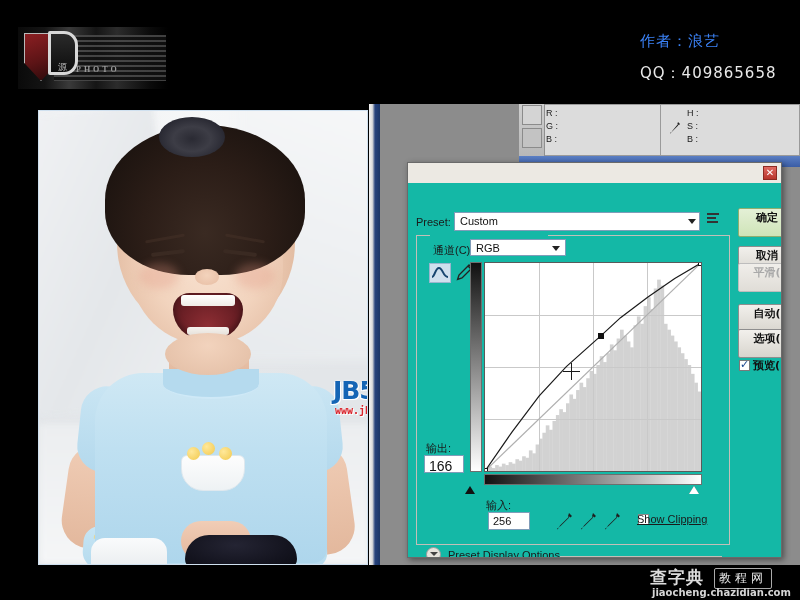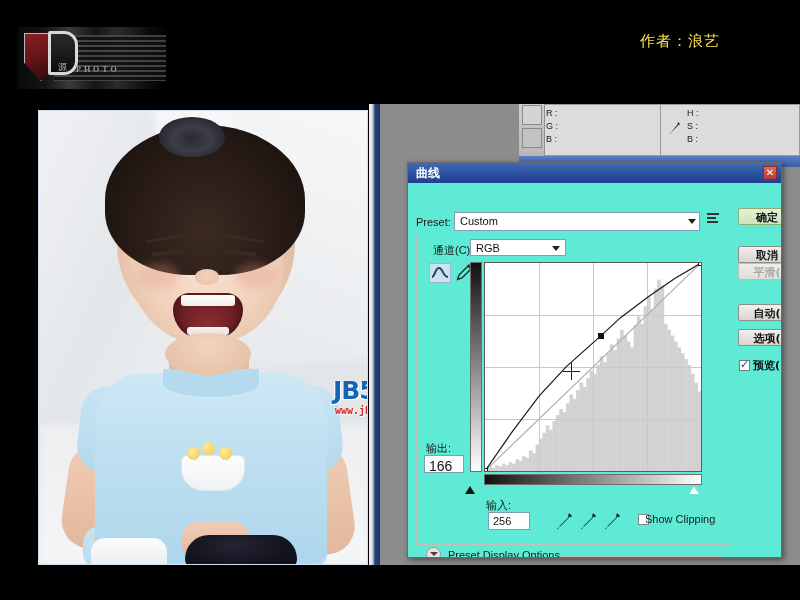--- a/index.html
+++ b/index.html
@@ -44,21 +44,21 @@
     position:absolute;left:176px;top:28px;width:450px;height:58px;
     font-family:"DejaVu Sans","Liberation Sans",sans-serif;
     font-weight:bold;font-size:41px;line-height:56px;letter-spacing:-1px;
     color:#eef6ff;white-space:nowrap;
     background:linear-gradient(180deg,#ffffff 0%,#f2f9ff 38%,#bcd9f2 58%,#7fb2dd 100%);
     -webkit-background-clip:text;background-clip:text;-webkit-text-fill-color:transparent;
     filter:drop-shadow(1px 0 0 #12325d) drop-shadow(-1px 0 0 #12325d)
            drop-shadow(0 1px 0 #12325d) drop-shadow(0 -1px 0 #12325d)
            drop-shadow(2px 3px 2px #0a1a33);
   }
-  .author{position:absolute;left:640px;top:32px;color:#fde047;font-size:15px;
+  .author{position:absolute;left:640px;top:32px;color:#3b82f6;font-size:15px;
     font-family:"DejaVu Sans","Liberation Sans",sans-serif;letter-spacing:1px;}
   .qq{position:absolute;left:640px;top:64px;color:#e9e9e9;font-size:15px;
     font-family:"DejaVu Sans","Liberation Sans",sans-serif;letter-spacing:1px;}
 
   
   .photo-wrap{position:absolute;left:38px;top:110px;width:330px;height:455px;
     background:#fff;border:1px solid #cfe0ef;box-sizing:border-box;overflow:hidden;}
   .photo{position:absolute;inset:0;overflow:hidden;
     background:
       radial-gradient(ellipse 120% 60% at 50% 0%,#f6f7f8 0%,#eceef0 60%,#e3e6e9 100%);
@@ -175,21 +175,21 @@
   .dlg{position:absolute;left:407px;top:162px;width:375px;height:396px;
     background:#ece9e3;border:1px solid #6a6a6a;box-sizing:border-box;
     box-shadow:2px 2px 6px rgba(0,0,0,.45);overflow:hidden;}
   .dlg-title{position:absolute;left:0;top:0;width:375px;height:20px;
     background:linear-gradient(180deg,#3f6ab5 0%,#2c52a0 50%,#1f4091 100%);
     color:#fff;font-size:12px;font-weight:bold;line-height:20px;padding-left:8px;box-sizing:border-box;
     font-family:"DejaVu Sans","Liberation Sans",sans-serif;}
   .dlg-close{position:absolute;right:4px;top:3px;width:14px;height:14px;
     background:linear-gradient(180deg,#e06a62,#b8352c);border:1px solid #8d2a22;box-sizing:border-box;
     color:#fff;font-size:10px;line-height:12px;text-align:center;font-weight:bold;}
-  .dlg-body{position:absolute;left:0;top:20px;width:375px;height:376px;background:#5eead4;}
+  .dlg-body{position:absolute;left:0;top:20px;width:375px;height:376px;background:#14b8a6;}
 
   .lbl{font-size:11px;color:#1a1a1a;font-family:"Liberation Sans",sans-serif;}
 
   .preset-lbl{position:absolute;left:8px;top:33px;}
   .preset-sel{position:absolute;left:46px;top:29px;width:246px;height:19px;background:#fff;
     border:1px solid #7f9db9;box-sizing:border-box;}
   .preset-sel .val{position:absolute;left:5px;top:2px;font-size:11px;color:#111;}
   .preset-sel .arrow{position:absolute;right:3px;top:6px;width:0;height:0;
     border-left:4px solid transparent;border-right:4px solid transparent;border-top:5px solid #222;}
   .preset-menu{position:absolute;left:299px;top:30px;width:14px;height:14px;}
@@ -249,31 +249,31 @@
   .in-box{position:absolute;left:80px;top:329px;width:42px;height:18px;background:#fff;
     border:1px solid #7f9db9;box-sizing:border-box;}
   .in-box span{position:absolute;left:4px;top:2px;font-size:11px;color:#111;}
 
   .drops{position:absolute;left:148px;top:328px;width:72px;height:20px;}
   .drop{position:absolute;top:0;width:18px;height:20px;}
   .drop:nth-child(1){left:0;} .drop:nth-child(2){left:24px;} .drop:nth-child(3){left:48px;}
 
   .clip-chk{position:absolute;left:230px;top:331px;width:11px;height:11px;background:#fff;
     border:1px solid #888;box-sizing:border-box;}
-  .clip-lbl{position:absolute;left:237px;top:330px;}
+  .clip-lbl{position:absolute;left:229px;top:330px;text-decoration:underline;}
   .cdo-btn{position:absolute;left:18px;top:364px;width:15px;height:15px;border-radius:50%;
     border:1px solid #9a9a9a;background:#e6e3dd;box-sizing:border-box;}
   .cdo-btn:after{content:"";position:absolute;left:3px;top:4px;width:0;height:0;
     border-left:4px solid transparent;border-right:4px solid transparent;border-top:4px solid #444;}
   .cdo-lbl{position:absolute;left:40px;top:366px;}
   .cdo-line{position:absolute;left:152px;top:373px;width:162px;height:1px;background:#c2bfb8;}
 
   
   .btns{position:absolute;left:330px;top:25px;width:45px;}
-  .btn{position:absolute;left:0;width:58px;height:17px;box-sizing:border-box;
+  .btn{position:absolute;left:0;width:58px;height:29px;box-sizing:border-box;
     border:1px solid #8e8e8e;border-radius:2px;font-size:11px;color:#111;text-align:center;
     line-height:17px;font-family:"DejaVu Sans","Liberation Sans",sans-serif;font-weight:bold;}
   .btn.ok{top:0;background:linear-gradient(180deg,#e4f0d6,#cfe4b8);border-color:#8fae6f;}
   .btn.cancel{top:38px;background:linear-gradient(180deg,#f2f0ec,#d8d5ce);}
   .btn.smooth{top:55px;background:linear-gradient(180deg,#f0eeea,#e0ddd7);color:#a9a9a9;border-color:#bdbdbd;}
   .btn.auto{top:96px;background:linear-gradient(180deg,#f2f0ec,#d8d5ce);}
   .btn.options{top:121px;background:linear-gradient(180deg,#f2f0ec,#d8d5ce);}
   .prev-chk{position:absolute;left:1px;top:152px;width:11px;height:11px;background:#fff;
     border:1px solid #7a7a7a;box-sizing:border-box;}
   .prev-chk:after{content:"✓";position:absolute;left:0px;top:-3px;font-size:11px;color:#16458e;}
@@ -296,20 +296,21 @@
 
   <div class="header">
     <div class="logo">
       <div class="lbars"></div>
       <div class="lshield"></div>
       <div class="lmark"></div>
       <div class="lsub">源</div>
       <div class="ltxt">PHOTO</div>
     </div>
     <div class="author">作者：浪艺</div>
+    <div class="qq">QQ：409865658</div>
   </div>
 
   <div class="ps-bg"></div>
   <div class="ps-blue-strip"></div>
   <div class="ps-blue-strip2"></div>
 
   <div class="info-panel">
     <div class="info-half l">
       <div class="info-drop">
         <svg width="12" height="14" viewBox="0 0 12 14">
@@ -385,21 +386,20 @@
 
       <div class="wm-jb">
         <div class="jb">JB51</div>
 
         <div class="url">www.jb51.net</div>
       </div>
     </div>
   </div>
 
   <div class="dlg">
-    <div class="dlg-title">曲线</div>
     <div class="dlg-close">✕</div>
 
     <div class="dlg-body">
 
       <div class="lbl preset-lbl">Preset:</div>
       <div class="preset-sel">
         <div class="val">Custom</div>
         <div class="arrow"></div>
       </div>
       <div class="preset-menu">
@@ -565,14 +565,19 @@
         <div class="btn smooth">平滑(</div>
         <div class="btn auto">自动(</div>
         <div class="btn options">选项(</div>
         <div class="prev-chk"></div>
         <div class="prev-lbl">预览(</div>
       </div>
 
     </div>
   </div>
 
+  <div class="wm-cz">
+    <div class="cz">查字典</div>
+    <div class="badge">教程网</div>
+    <div class="url">jiaocheng.chazidian.com</div>
+  </div>
 
 </div>
 
 </body></html>

